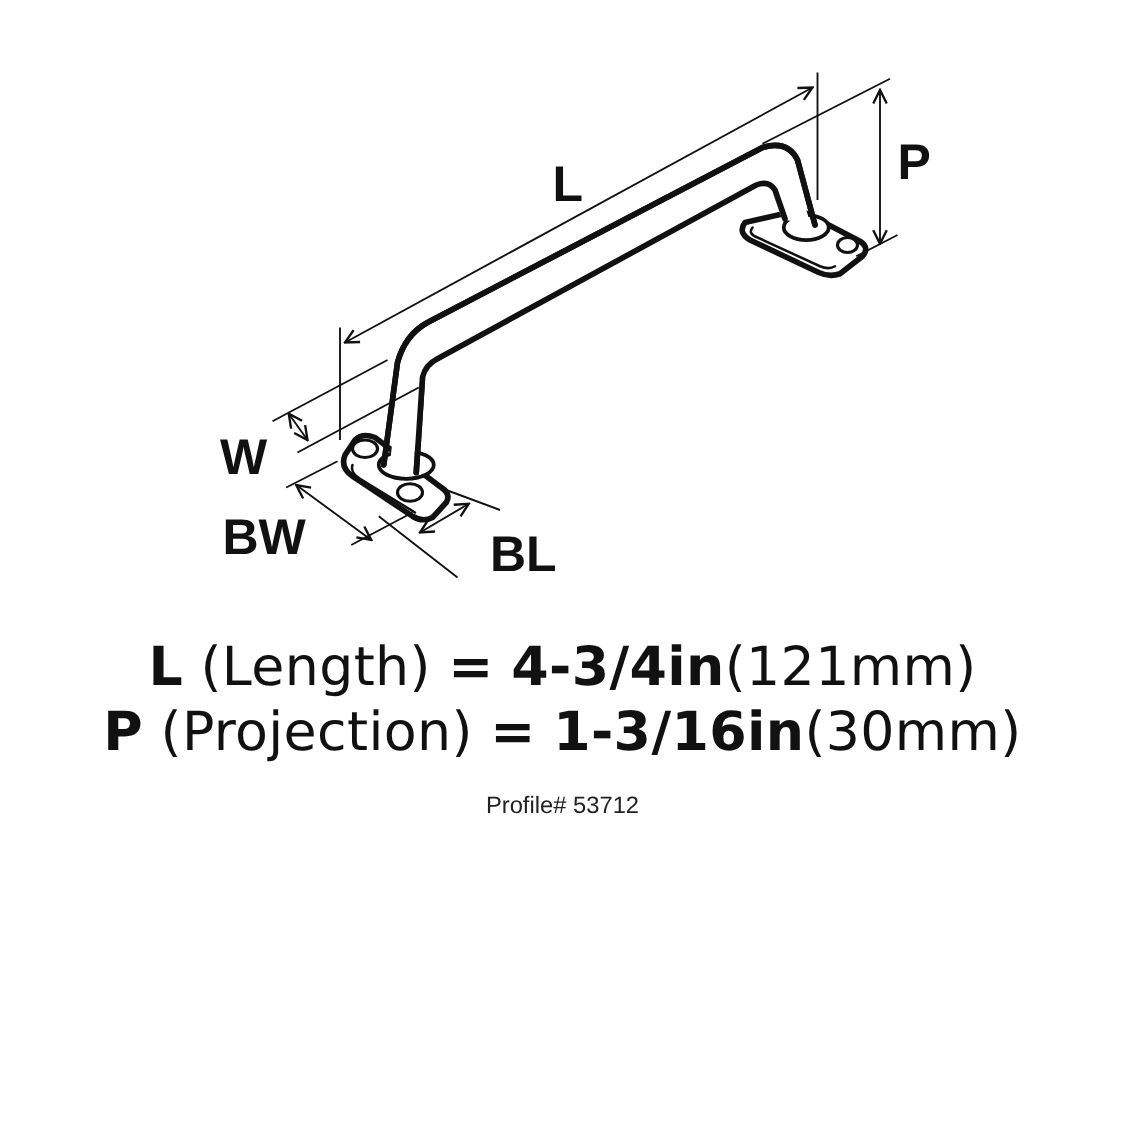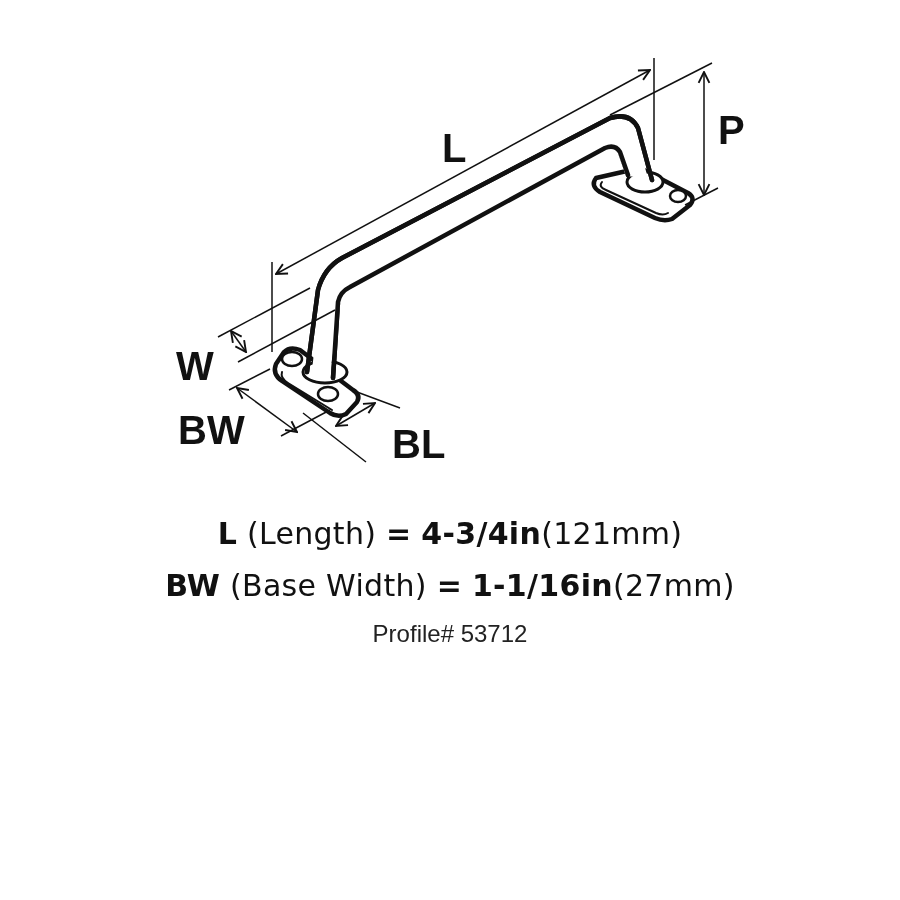--- a/index.html
+++ b/index.html
@@ -14,31 +14,31 @@
       line-height: 1;
     }
     #specs {
       position: absolute;
       left: 0; top: 508px; width: 900px;
       text-align: center;
       font-family: "DejaVu Sans", sans-serif;
       color: #111111;
     }
     .spec-line {
-      font-size: 30px;
+      font-size: 43px;
       line-height: 52px;
       white-space: nowrap;
       letter-spacing: 0.3px;
     }
     .spec-abbr, .spec-imperial { font-weight: 700; }
     .spec-desc, .spec-metric { font-weight: 400; }
     .spec-eq { font-weight: 700; }
     .profile {
-      margin-top: 8px;
-      font-size: 24px;
+      margin-top: 22px;
+      font-size: 19px;
       color: #222222;
       font-family: "Liberation Sans", sans-serif;
     }
   </style>
 </head>
 <body>
 
 <svg id="drawing" viewBox="0 0 900 480" xmlns="http://www.w3.org/2000/svg">
   <defs>
     <marker id="arr" viewBox="0 0 10 10" refX="9" refY="5" markerWidth="9" markerHeight="9" orient="auto-start-reverse">
@@ -108,19 +108,19 @@
 <div class="dim-label" style="left:392px; top:424px;">BL</div>
 
 <div id="specs">
   <div class="spec-line">
     <span class="spec-abbr">L</span>
     <span class="spec-desc">(Length)</span>
     <span class="spec-eq">=</span>
     <span class="spec-imperial">4-3/4in</span><span class="spec-metric">(121mm)</span>
   </div>
   <div class="spec-line">
-    <span class="spec-abbr">BW</span>
-    <span class="spec-desc">(Base Width)</span>
+    <span class="spec-abbr">P</span>
+    <span class="spec-desc">(Projection)</span>
     <span class="spec-eq">=</span>
-    <span class="spec-imperial">1-1/16in</span><span class="spec-metric">(27mm)</span>
+    <span class="spec-imperial">1-3/16in</span><span class="spec-metric">(30mm)</span>
   </div>
   <div class="profile">Profile# 53712</div>
 </div>
 
 </body></html>

